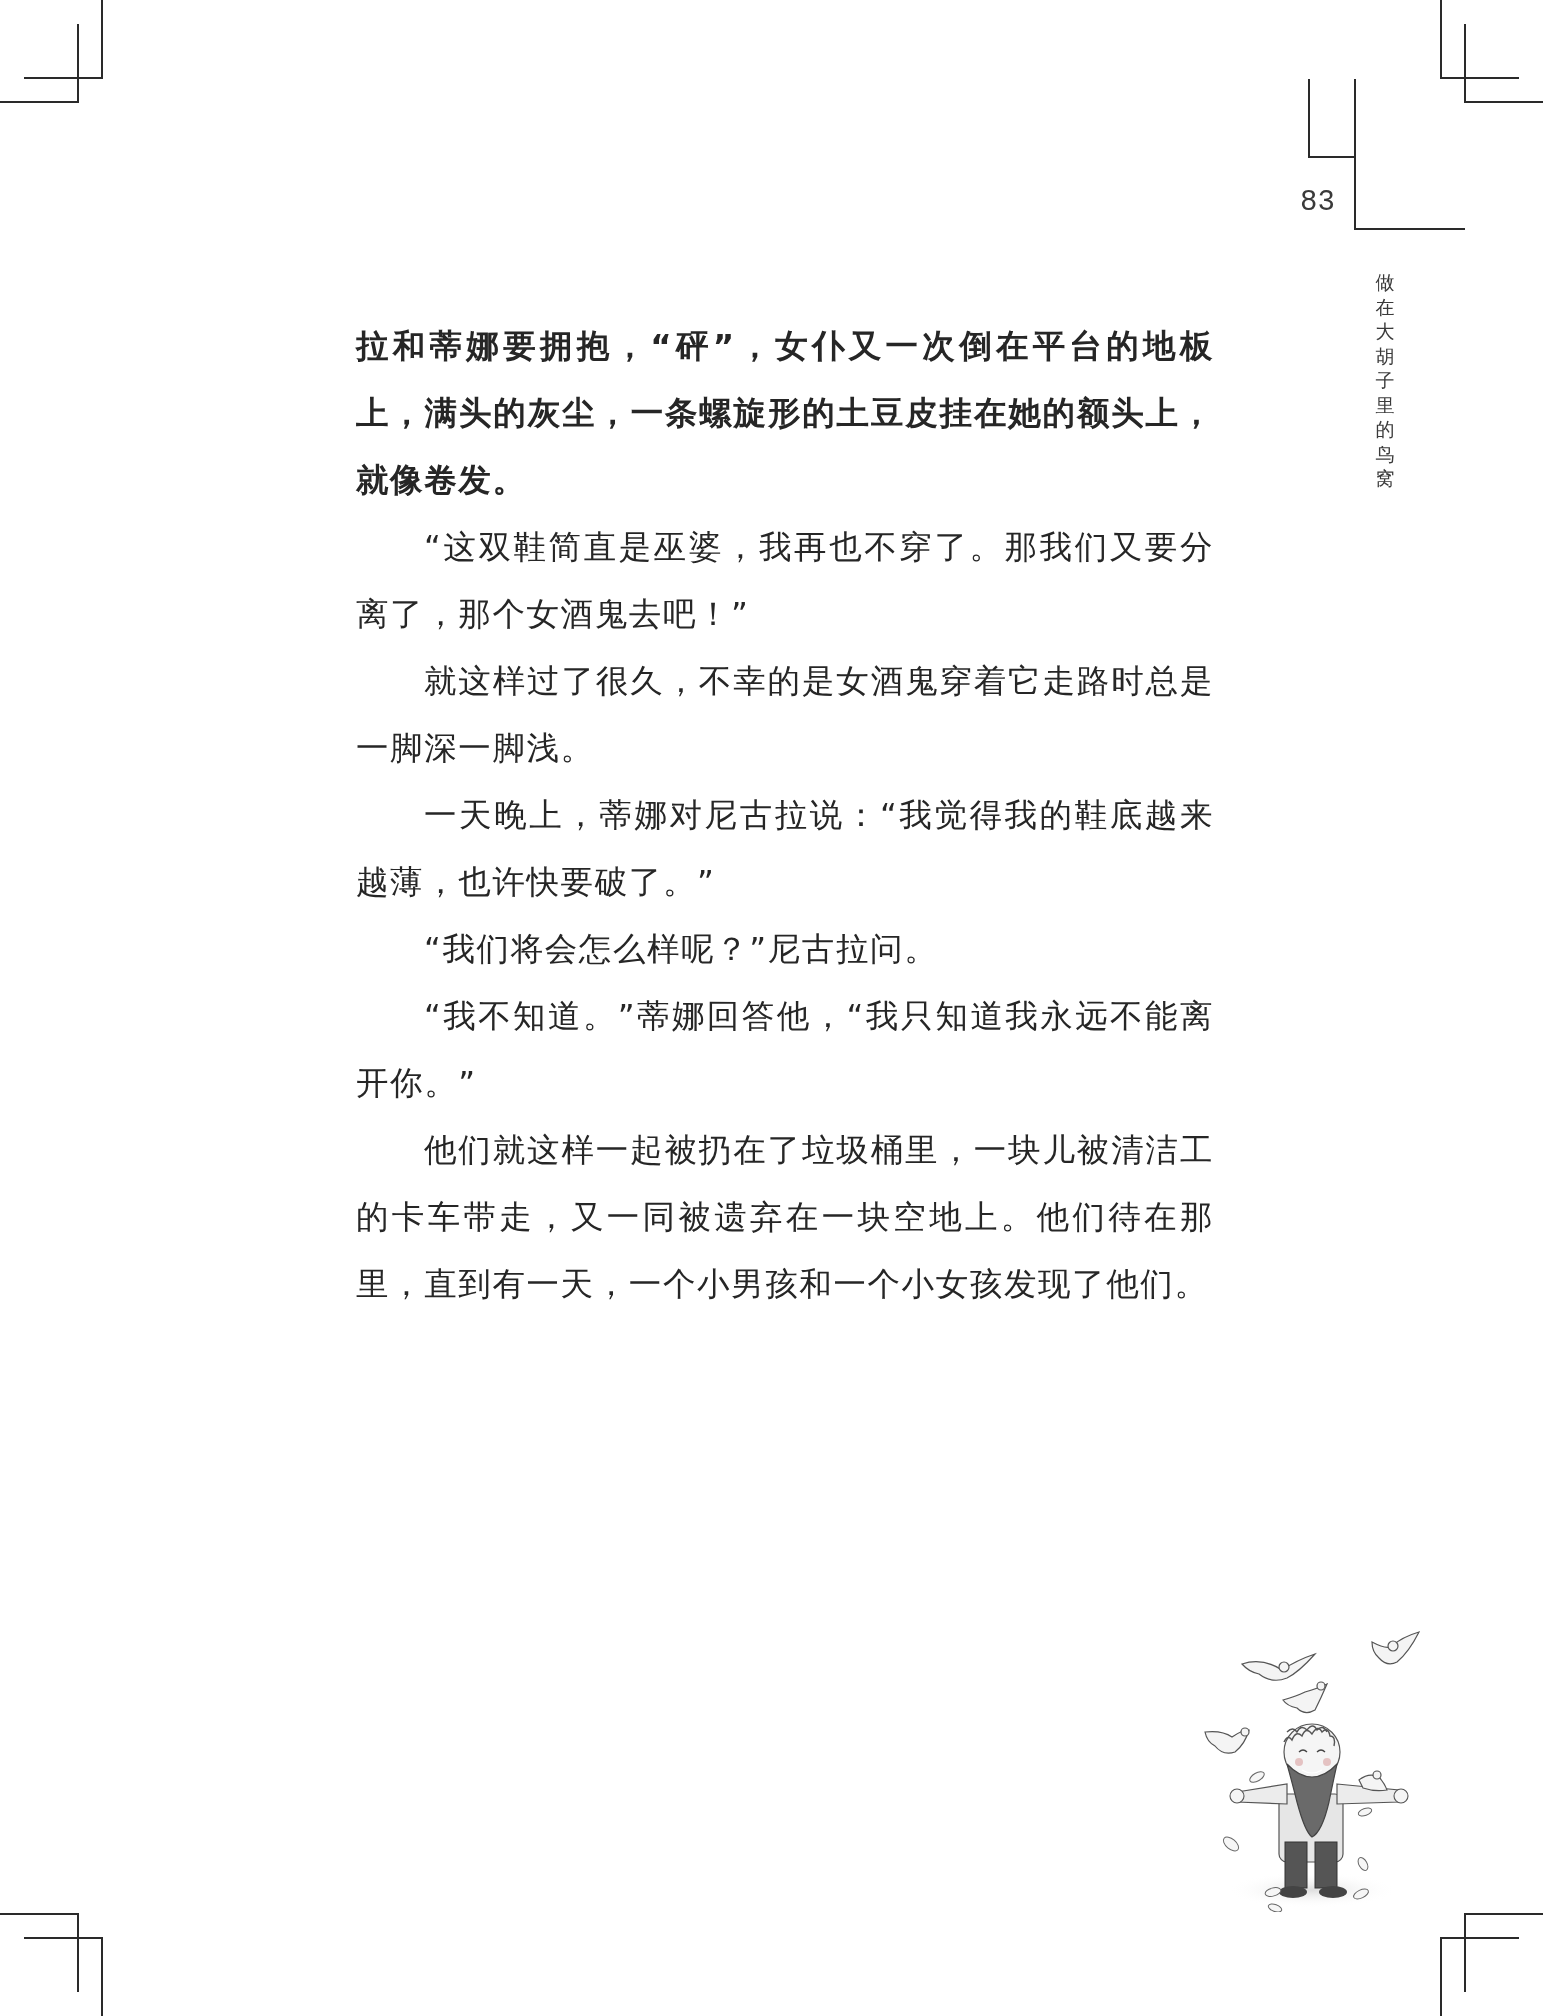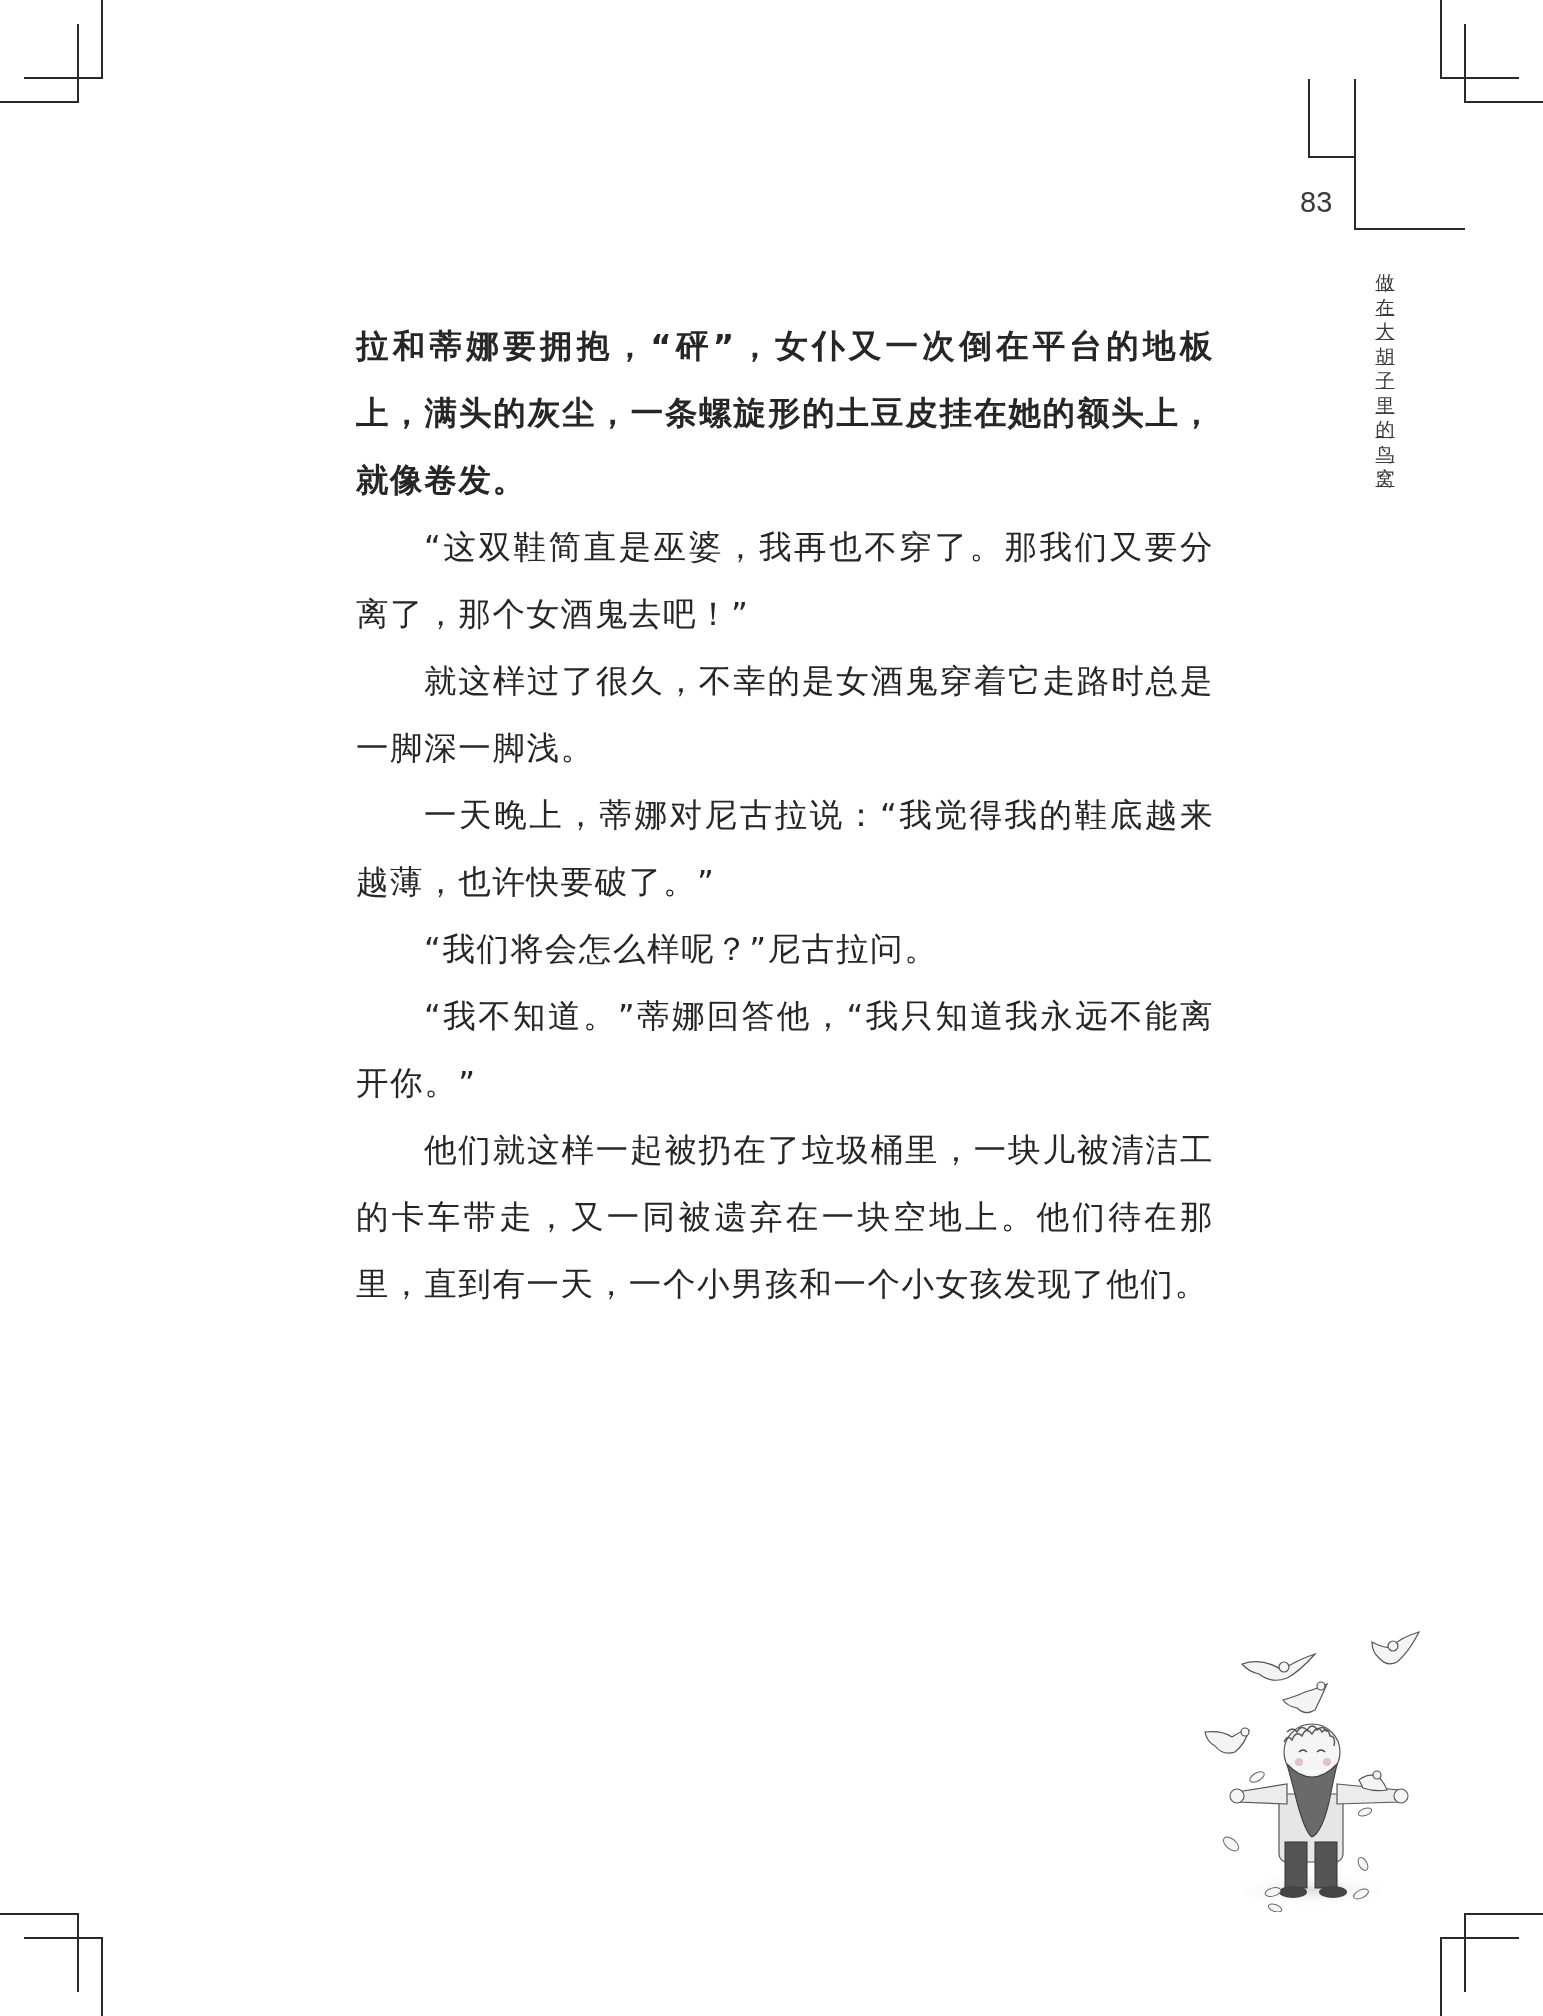--- a/index.html
+++ b/index.html
@@ -19,36 +19,35 @@
       position: absolute;
       background: #2a2a2a;
     }
     .line-h { height: 2px; }
     .line-v { width: 2px; }
 
     .page-number {
       position: absolute;
       left: 1300px;
       top: 186px;
-      font-family: Liberation Sans, sans-serif;
+      font-family: Liberation Mono, monospace;
       font-size: 29px;
       color: #3a3a3a;
       letter-spacing: 0px;
     }
     .running-title {
       position: absolute;
       left: 1374px;
       top: 270px;
       width: 22px;
       font-size: 19px;
       line-height: 24.5px;
       color: #3a3a3a;
       text-align: center;
       word-break: break-all;
-      text-decoration: underline;
     }
     .body-text {
       position: absolute;
       left: 356px;
       top: 313px;
       width: 858px;
       font-size: 32.5px;
       line-height: 67px;
       color: #262626;
       text-align: justify;

